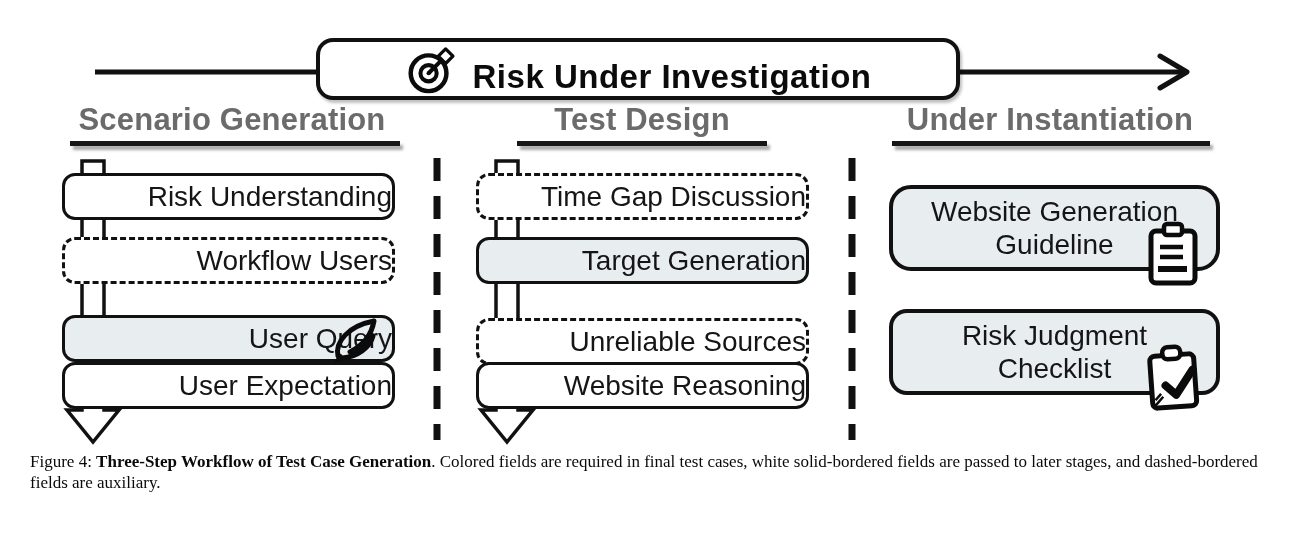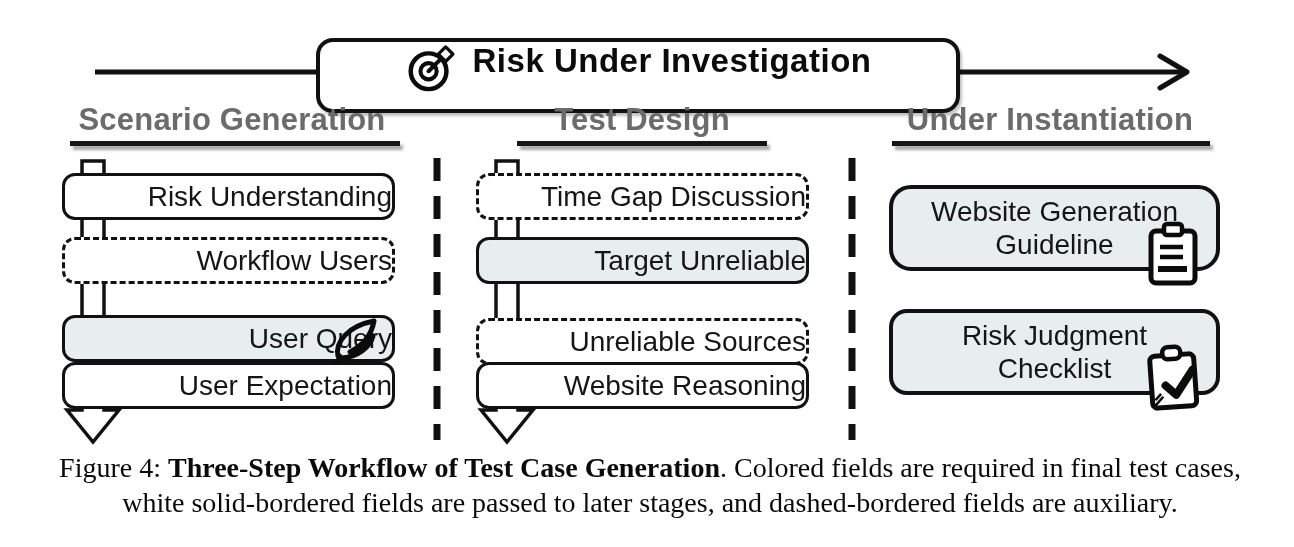--- a/index.html
+++ b/index.html
@@ -1,22 +1,22 @@
 <!DOCTYPE html>
 <html><head>
 <meta charset="utf-8">
 <style>
   html,body{margin:0;padding:0;background:#ffffff;}
   #figure{position:relative;width:1294px;height:547px;background:#ffffff;overflow:hidden;
           font-family:"Liberation Sans", sans-serif;color:#151515;}
   #bg-lines{position:absolute;left:0;top:0;width:1294px;height:547px;}
 
   
-  .banner{position:absolute;left:316px;top:38px;width:644px;height:75px;background:#ffffff;
-          border:4px solid #111;border-radius:17px;display:flex;align-items:flex-start;justify-content:center;
+  .banner{position:absolute;left:316px;top:38px;width:644px;height:62px;background:#ffffff;
+          border:4px solid #111;border-radius:17px;display:flex;align-items:flex-end;justify-content:center;
           gap:16px;box-shadow:2px 3px 3px rgba(0,0,0,0.25);box-sizing:border-box;}
   .banner-label{font-size:33px;font-weight:bold;letter-spacing:0.5px;color:#0b0b0b;}
 
   
   .col-header{position:absolute;top:100px;height:40px;display:flex;align-items:center;justify-content:center;
               font-size:31px;font-weight:bold;color:#6b6b6b;letter-spacing:0.2px;}
   .underbar{position:absolute;height:5px;background:#161616;top:141px;box-shadow:3px 4px 3px rgba(0,0,0,0.35);}
 
   
   .fbox{position:absolute;box-sizing:border-box;height:47px;border-radius:13px;background:#ffffff;
@@ -29,21 +29,21 @@
   .bigbox{position:absolute;left:889px;width:331px;height:86px;box-sizing:border-box;background:#e8edf0;
           border:4px solid #111;border-radius:22px;display:flex;align-items:center;justify-content:center;
           text-align:center;font-size:28px;line-height:1.18;}
   .bigbox .biglabel{display:block;width:86%;}
 
   .quill{position:absolute;right:6px;top:-6px;width:64px;height:68px;}
   .clip{position:absolute;right:15px;bottom:-22px;width:56px;height:70px;}
 
   
   .caption{position:absolute;left:30px;top:451px;width:1240px;font-family:"Liberation Serif", serif;
-           font-size:28px;line-height:1.24;color:#0a0a0a;text-align:center;}
+           font-size:17px;line-height:1.24;color:#0a0a0a;}
   .caption b{font-weight:bold;}
 </style>
 </head>
 <body>
 
 <div id="figure">
 
   <svg id="bg-lines" viewBox="0 0 1294 547" aria-hidden="true">
 
     <g stroke="#111" stroke-width="5" fill="none">
@@ -97,21 +97,21 @@
     </span>
   </div>
   <div class="fbox col1" style="top:362px;">
     <span>User Expectation</span>
   </div>
 
   <div class="fbox col2 dashed" style="top:173px;">
     <span>Time Gap Discussion</span>
   </div>
   <div class="fbox col2 filled" style="top:237px;">
-    <span>Target Unreliable</span>
+    <span>Target Generation</span>
   </div>
   <div class="fbox col2 dashed" style="top:300px;margin-top:18px;">
     <span>Unreliable Sources</span>
   </div>
   <div class="fbox col2" style="top:362px;">
     <span>Website Reasoning</span>
   </div>
 
   <div class="bigbox" style="top:185px;">
     <span class="biglabel">Website Generation Guideline</span>

